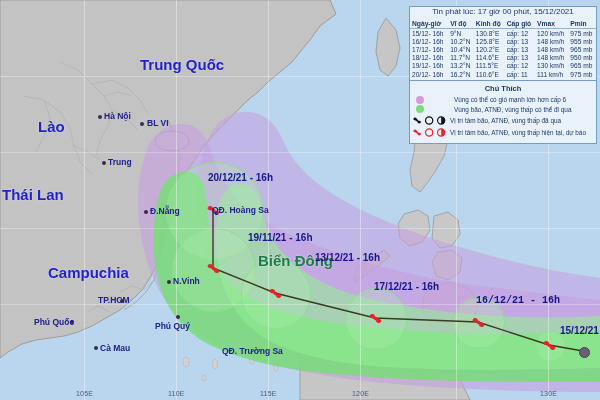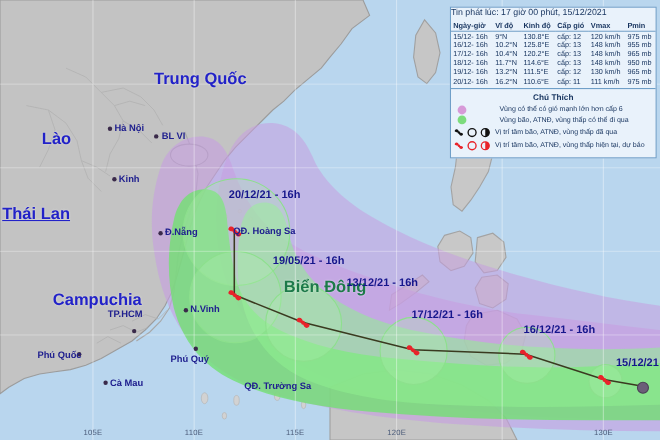--- a/index.html
+++ b/index.html
@@ -38,21 +38,21 @@
        text-shadow:0 0 2px rgba(255,255,255,.6);}
   .tlabel{font-size:10px;font-weight:bold;color:#16168c;white-space:nowrap;}
   .isl{font-size:8.5px;font-weight:bold;color:#20208f;}
 
   
   #panel{position:absolute;right:3px;top:6px;width:186px;
          background:#e9f2fb;border:1.5px solid #6f9fc8;
          font-family:"Liberation Sans",sans-serif;}
   #panel .title{text-align:center;font-size:9.5px;font-weight:bold;color:#0f2d5e;
                 padding:4px 2px 1px;letter-spacing:-.1px;}
-  #panel .sub{font-size:8px;color:#16335e;padding-bottom:3px;}
+  #panel .sub{text-align:center;font-size:8px;color:#16335e;padding-bottom:3px;}
   table.tbl{width:100%;border-collapse:collapse;font-size:6.6px;color:#16335e;}
   table.tbl th{font-weight:bold;text-align:left;padding:1px 1px 1px 2px;
                border-bottom:1px solid #8fb4d4;white-space:nowrap;font-size:6.7px;}
   table.tbl td{padding:0.6px 1px 0.6px 2px;white-space:nowrap;}
   .divider{height:1px;background:#6f9fc8;margin:2px 0 0;}
 
   #legend{margin-top:1px;padding:2px 2px 4px;}
   #legend .lgtitle{text-align:center;font-size:7.5px;font-weight:bold;color:#16335e;
                    padding-bottom:2px;}
   .lgrow{display:flex;align-items:center;gap:4px;padding:.7px 0;}
@@ -216,41 +216,41 @@
         </svg></div>
       <div class="storm" style="left: 549px; top: 345px;"><svg width="15" height="15" viewBox="0 0 20 20">
           <path d="M10 10 C10 3.5 4.6 2.4 2.6 5.6 C1 8 3.6 10 10 10 Z" fill="#e8232a"></path>
           <path d="M10 10 C10 16.5 15.4 17.6 17.4 14.4 C19 12 16.4 10 10 10 Z" fill="#e8232a"></path>
           <circle cx="10" cy="10" r="2.4" fill="#e8232a"></circle>
         </svg></div>
       <div class="pastdot" style="left: 583px; top: 351px;"></div>
     </div>
 
   <div id="label-layer">
-      <div class="mlabel country" style="left: 140px; top: 63px;">Trung Quốc</div>
+      <div class="mlabel country" style="left: 140px; top: 56px;">Trung Quốc</div>
       <div class="mlabel country" style="left: 38px; top: 118px;">Lào</div>
-      <div class="mlabel country" style="left: 2px; top: 186px; text-decoration: underline;">Thái Lan</div>
+      <div class="mlabel country" style="left: 2px; top: 186px;">Thái Lan</div>
       <div class="mlabel country" style="left: 48px; top: 264px;">Campuchia</div>
       <div class="mlabel sea" style="left: 258px; top: 252px;">Biển Đông</div>
       <div class="mlabel city" style="left: 104px; top: 111px;">Hà Nội</div>
       <div class="mlabel city" style="left: 147px; top: 118px;">BL VI</div>
-      <div class="mlabel city" style="left: 108px; top: 157px;">Kinh</div>
+      <div class="mlabel city" style="left: 108px; top: 157px;">Trung</div>
       <div class="mlabel city" style="left: 150px; top: 206px;">Đ.Nẵng</div>
       <div class="mlabel city" style="left: 173px; top: 276px;">N.Vinh</div>
-      <div class="mlabel city" style="left: 98px; top: 280px;">TP.HCM</div>
+      <div class="mlabel city" style="left: 98px; top: 295px;">TP.HCM</div>
       <div class="mlabel city" style="left: 155px; top: 321px;">Phú Quý</div>
       <div class="mlabel city" style="left: 34px; top: 317px;">Phú Quốc</div>
       <div class="mlabel city" style="left: 100px; top: 343px;">Cà Mau</div>
       <div class="mlabel isl" style="left: 212px; top: 205px;">QĐ. Hoàng Sa</div>
       <div class="mlabel isl" style="left: 222px; top: 346px;">QĐ. Trường Sa</div>
       <div class="mlabel tlabel" style="left: 208px; top: 172px;">20/12/21 - 16h</div>
-      <div class="mlabel tlabel" style="left: 248px; top: 232px;">19/05/21 - 16h</div>
+      <div class="mlabel tlabel" style="left: 248px; top: 232px;">19/11/21 - 16h</div>
       <div class="mlabel tlabel" style="left: 315px; top: 252px;">13/12/21 - 16h</div>
       <div class="mlabel tlabel" style="left: 374px; top: 281px;">17/12/21 - 16h</div>
-      <div class="mlabel tlabel" style="left: 476px; top: 295px;">16/12/21 - 16h</div>
+      <div class="mlabel tlabel" style="left: 476px; top: 295px; font-family: Liberation Mono, monospace;">16/12/21 - 16h</div>
       <div class="mlabel tlabel" style="left: 560px; top: 325px;">15/12/21 - 16h</div>
     </div>
 
   <div id="lon-layer">
       <div class="lon-label" style="left: 76px;">105E</div>
       <div class="lon-label" style="left: 168px;">110E</div>
       <div class="lon-label" style="left: 260px;">115E</div>
       <div class="lon-label" style="left: 352px;">120E</div>
       <div class="lon-label" style="left: 540px;">130E</div>
     </div>

